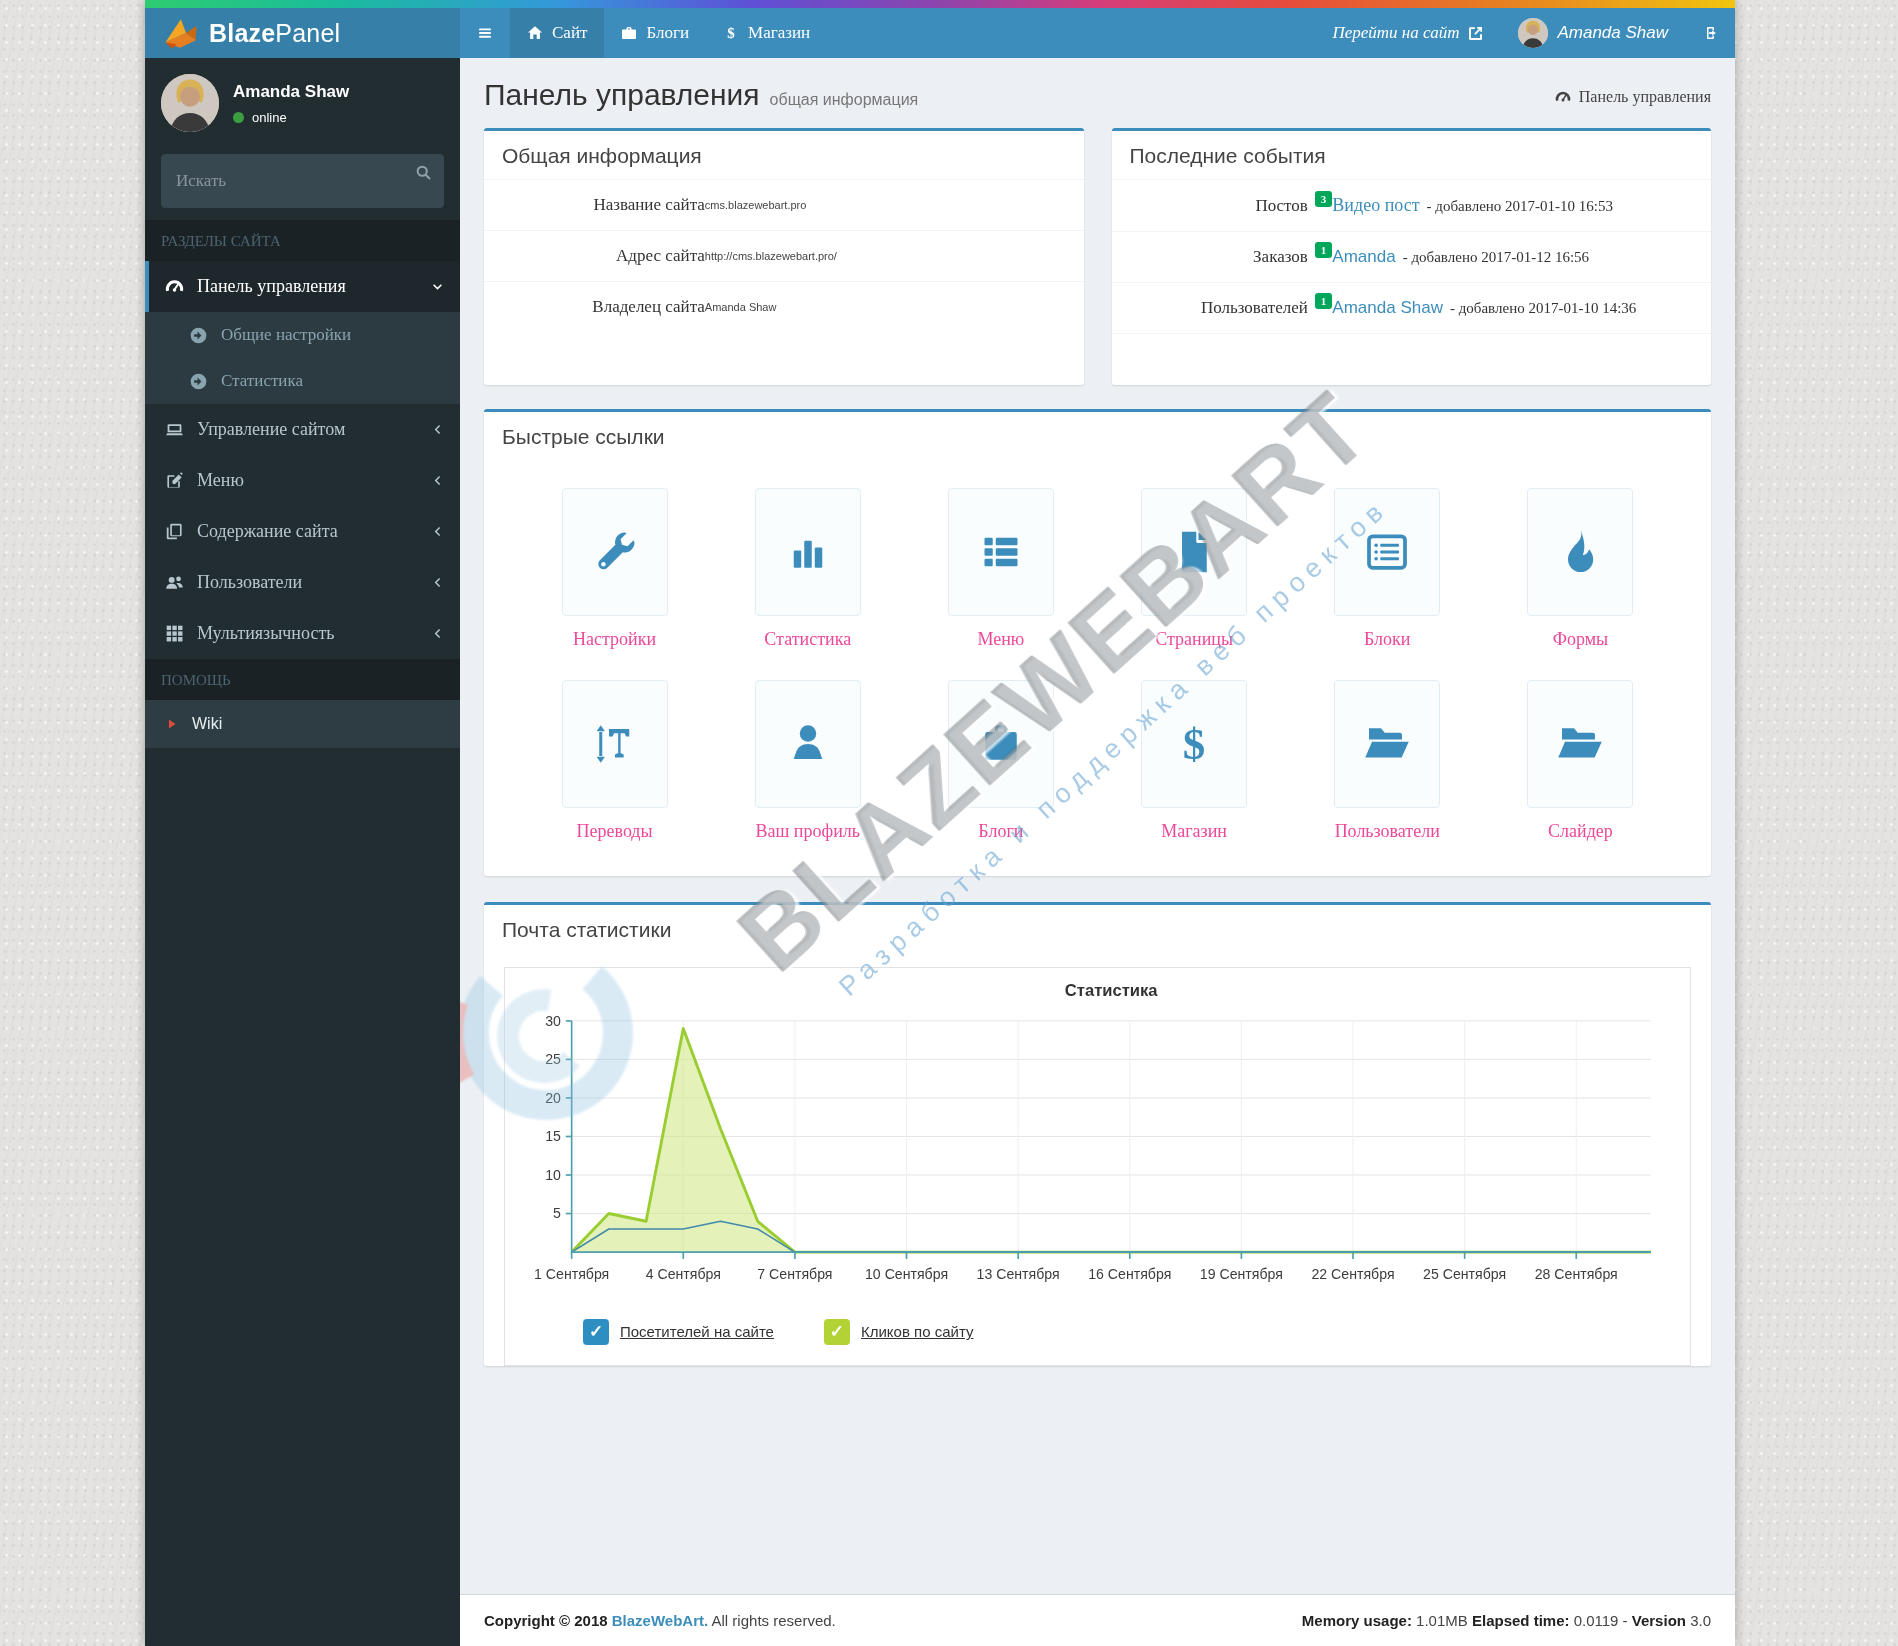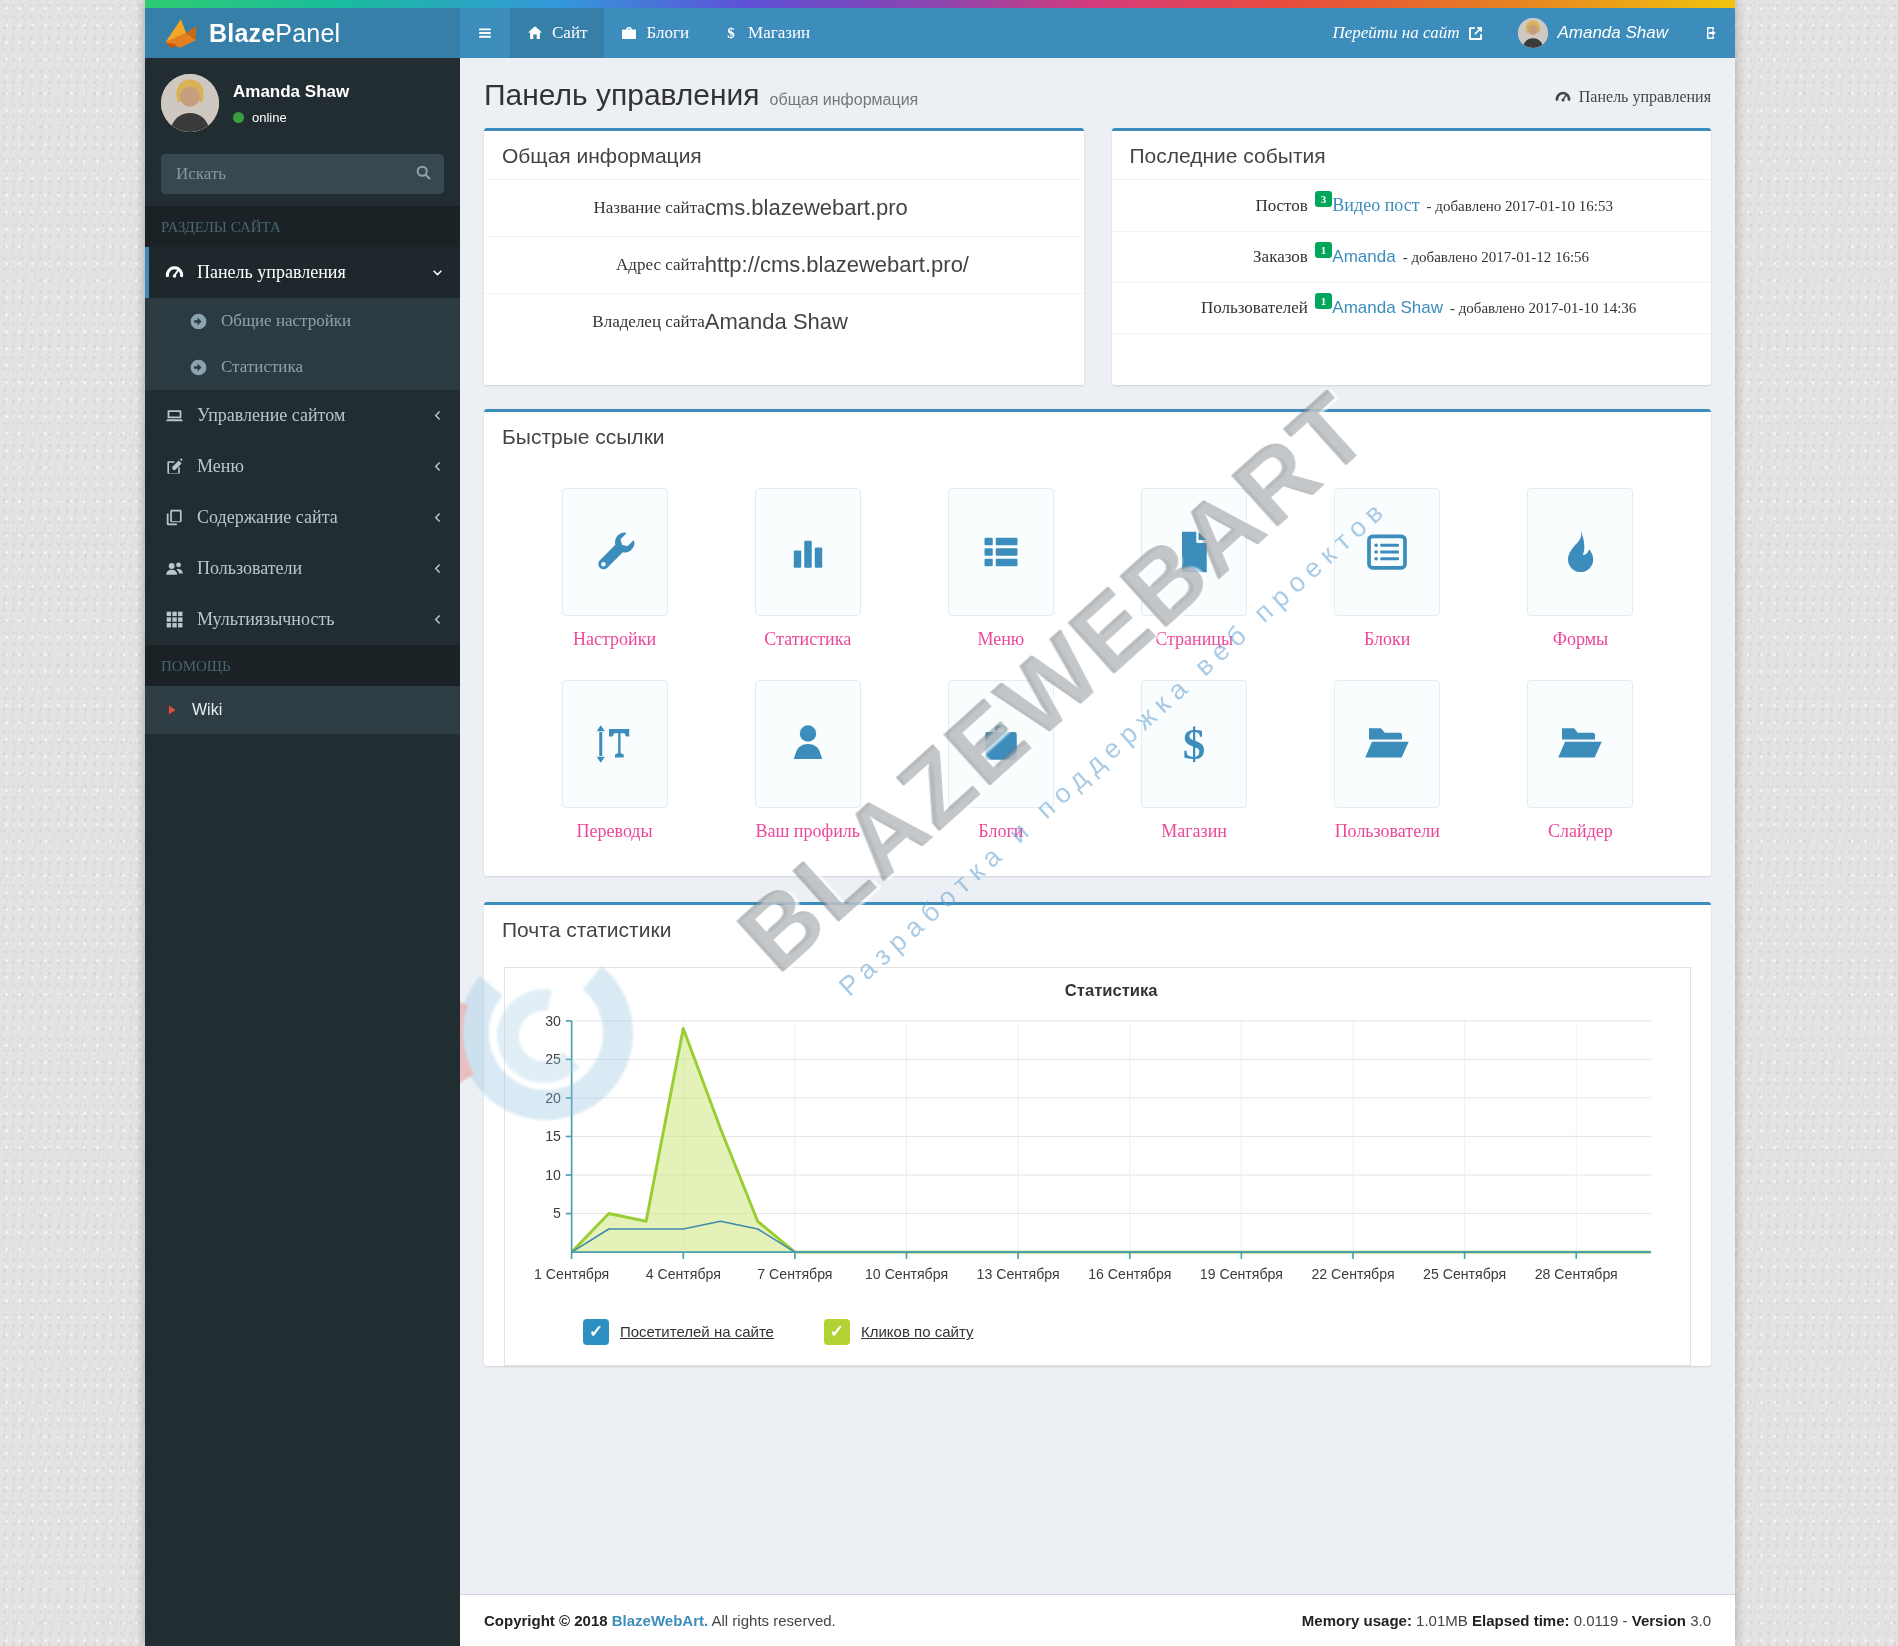--- a/index.html
+++ b/index.html
@@ -35,21 +35,21 @@
   .sidebar { width:315px; flex-shrink:0; background:#222d32; }
   .content-wrapper { flex:1; background:#ecf0f5; display:flex; flex-direction:column; position:relative; min-width:0; }
 
   
   .user-panel { display:flex; align-items:center; gap:14px; padding:16px 16px 14px; }
   .up-av { width:58px; height:58px; }
   .up-name { color:#fff; font-weight:700; font-size:17px; }
   .up-status { display:flex; align-items:center; gap:8px; margin-top:8px; color:#fff; font-size:13px; }
   .dot { width:11px; height:11px; border-radius:50%; background:#3c9d40; }
   .sb-search { margin:8px 16px 12px; position:relative; }
-  .sb-search input { width:100%; height:40px; background:#374850; border:1px solid #374850; border-radius:4px; color:#ccc; padding:0 44px 0 14px; font-size:17px; font-family:"Liberation Serif",serif; outline:none; }
+  .sb-search input { width:100%; height:54px; background:#374850; border:1px solid #374850; border-radius:4px; color:#ccc; padding:0 44px 0 14px; font-size:17px; font-family:"Liberation Serif",serif; outline:none; }
   .sb-search input::placeholder { color:#8a959b; }
   .sb-search button { position:absolute; right:0; top:0; width:42px; height:40px; background:transparent; border:none; color:#93a1a8; cursor:pointer; }
   .sb-search svg { width:17px; height:17px; stroke:#93a1a8; fill:none; }
   .menu-header { padding:13px 16px 11px; font-size:15px; color:#4b646f; background:#1a2226; font-family:"Liberation Serif",serif; }
   .mi { display:flex; align-items:center; gap:13px; padding:15px 16px; color:#b8c7ce; font-size:18px; font-family:"Liberation Serif",serif; cursor:pointer; border-left:4px solid transparent; }
   .mi svg { width:19px; height:19px; fill:currentColor; flex-shrink:0; }
   .mi .chev { margin-left:auto; width:13px; height:13px; fill:none; stroke:currentColor; stroke-width:1.8; }
   .mi.active { background:#1e282c; border-left-color:#3c8dbc; color:#fff; }
   .submenu { background:#2c3b41; }
   .submenu .mi { padding:13px 16px 13px 44px; color:#8aa4af; font-size:17px; border-left:none; }
@@ -64,21 +64,21 @@
   .crumb { margin-left:auto; display:flex; align-items:center; gap:8px; font-family:"Liberation Serif",serif; font-size:16px; color:#444; cursor:pointer; }
   .crumb svg { width:16px; height:16px; fill:#444; }
 
   .section { padding:0 24px; }
   .row2 { display:flex; gap:28px; margin-bottom:24px; }
   .panel { background:#fff; border-top:3px solid #3c8dbc; border-radius:3px; box-shadow:0 1px 2px rgba(0,0,0,.12); }
   .row2 .panel { flex:1; }
   .panel-h { padding:13px 18px 11px; font-size:21px; color:#444; }
   .prow { display:flex; align-items:center; padding:15px 18px; border-top:1px solid #f4f4f4; font-size:16px; }
   .prow .lbl { width:36%; font-family:"Liberation Serif",serif; color:#333; font-size:17px; flex-shrink:0;text-align:right; }
-  .prow .val { color:#444; font-size:22px; }
+  .prow .val { color:#444; font-size:11px; }
   a.lk, .lk { color:#3c8dbc; text-decoration:none; cursor:pointer; }
   .e-link { font-family:"Liberation Serif",serif; font-size:18px; }
   .e-suffix { font-family:"Liberation Serif",serif; font-size:15px; color:#333; margin-left:7px; }
   .badge { position:relative; top:-8px; margin-left:7px; background:#00a65a; color:#fff; font-size:11px; font-weight:700; padding:2px 6px; border-radius:3px; }
   .prow.empty { height:52px; }
 
   .panel.quick { margin-bottom:26px; }
   .tiles { display:grid; grid-template-columns:repeat(6,1fr); row-gap:30px; padding:28px 34px 34px; justify-items:center; }
   .tile-wrap { text-align:center; }
   .tile { width:106px; height:128px; background:#f9fdfe; border:1px solid #e1edf2; border-radius:4px; display:flex; align-items:center; justify-content:center; cursor:pointer; }

